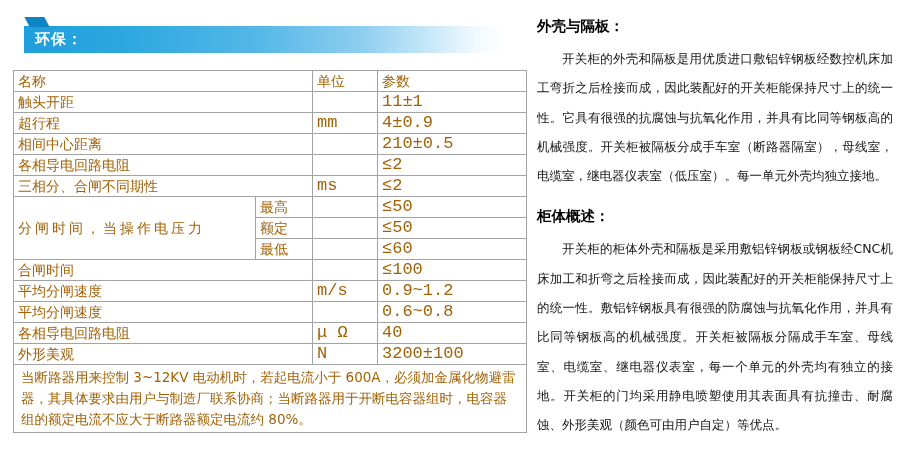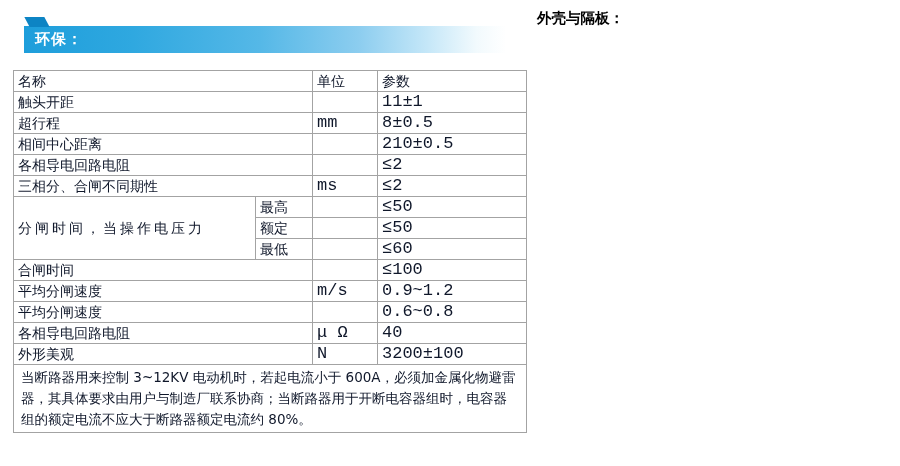--- a/index.html
+++ b/index.html
@@ -19,42 +19,42 @@
     background:#0d84c4;transform:skewX(28deg);
   }
   .banner-label{
     color:#ffffff;font-weight:bold;font-size:15px;letter-spacing:1px;
     padding-left:11px;line-height:27px;
   }
   
   .spec-table{
     position:absolute;left:13px;top:70px;width:513px;
     border-collapse:collapse;table-layout:fixed;
-    color:#0f172a;font-size:14px;
+    color:#a16207;font-size:14px;
   }
   .spec-table th,.spec-table td{
     border:1px solid #a3a3a3;height:20px;padding:0 4px;
     font-weight:normal;text-align:left;vertical-align:middle;
     white-space:nowrap;overflow:hidden;line-height:20px;
   }
   .spec-table td.unit,.spec-table td.value,.spec-table th.mono{
     font-family:"Liberation Mono","DejaVu Sans Mono",monospace;
     font-size:17px;
   }
   .spec-table td.spaced{letter-spacing:3px;margin-top:6px;}
   .spec-table td.footnote{
     white-space:normal;height:auto;line-height:21px;
     padding:2px 7px;font-size:13.5px;margin-left:20px;
   }
   
   .right-pane{
     position:absolute;left:537px;top:8px;width:356px;color:#141414;
   }
   .right-pane h3{
-    margin:0 0 8px 0;font-size:14.5px;line-height:20px;font-weight:bold;color:#000000;
+    margin:8px 0 8px 0;font-size:14.5px;line-height:20px;font-weight:bold;color:#000000;
   }
   .right-pane p{
     margin:0 0 16px 0;font-size:12.5px;line-height:29.3px;
     text-align:justify;text-indent:2em;
   }
 </style>
 </head>
 <body>
 
 <div class="banner">
@@ -78,21 +78,21 @@
   </thead>
   <tbody id="spec-body">
       <tr>
         <td class="name" colspan="2">触头开距</td>
         <td class="unit"></td>
         <td class="value">11±1</td>
       </tr>
       <tr>
         <td class="name" colspan="2">超行程</td>
         <td class="unit">mm</td>
-        <td class="value">8±0.5</td>
+        <td class="value">4±0.9</td>
       </tr>
       <tr>
         <td class="name" colspan="2">相间中心距离</td>
         <td class="unit"></td>
         <td class="value">210±0.5</td>
       </tr>
       <tr>
         <td class="name" colspan="2">各相导电回路电阻</td>
         <td class="unit"></td>
         <td class="value">≤2</td>
@@ -147,14 +147,19 @@
   <tfoot>
     <tr>
       <td colspan="4" class="footnote">当断路器用来控制 3~12KV 电动机时，若起电流小于 600A，必须加金属化物避雷器，其具体要求由用户与制造厂联系协商；当断路器用于开断电容器组时，电容器组的额定电流不应大于断路器额定电流约 80%。</td>
     </tr>
   </tfoot>
 </table>
 
 <div class="right-pane">
   <section>
     <h3>外壳与隔板：</h3>
+    <p>开关柜的外壳和隔板是用优质进口敷铝锌钢板经数控机床加工弯折之后栓接而成，因此装配好的开关柜能保持尺寸上的统一性。它具有很强的抗腐蚀与抗氧化作用，并具有比同等钢板高的机械强度。开关柜被隔板分成手车室（断路器隔室），母线室，电缆室，继电器仪表室（低压室）。每一单元外壳均独立接地。</p>
+  </section>
+  <section>
+    <h3>柜体概述：</h3>
+    <p>开关柜的柜体外壳和隔板是采用敷铝锌钢板或钢板经CNC机床加工和折弯之后栓接而成，因此装配好的开关柜能保持尺寸上的统一性。敷铝锌钢板具有很强的防腐蚀与抗氧化作用，并具有比同等钢板高的机械强度。开关柜被隔板分隔成手车室、母线室、电缆室、继电器仪表室，每一个单元的外壳均有独立的接地。开关柜的门均采用静电喷塑使用其表面具有抗撞击、耐腐蚀、外形美观（颜色可由用户自定）等优点。</p>
   </section>
 </div>
 
 </body></html>

